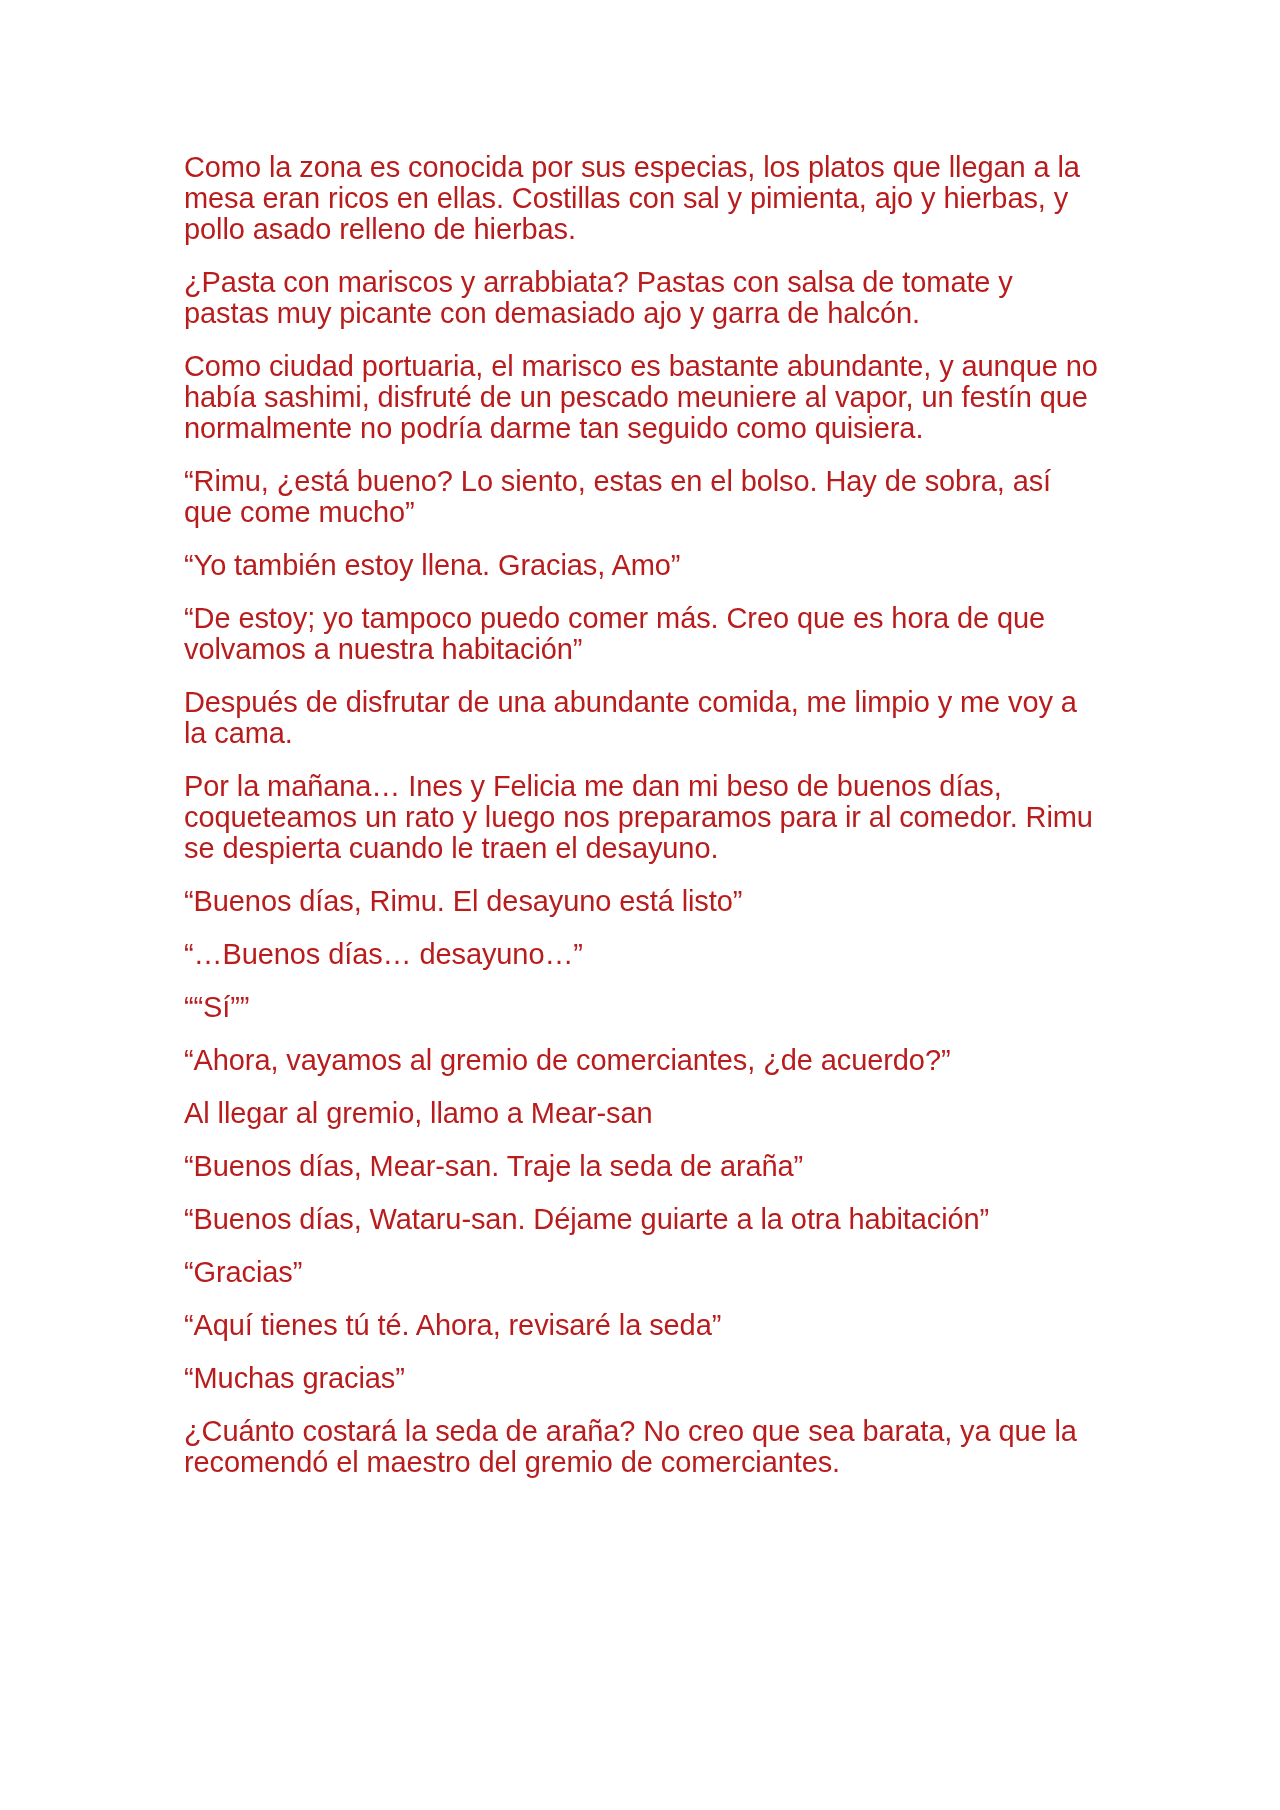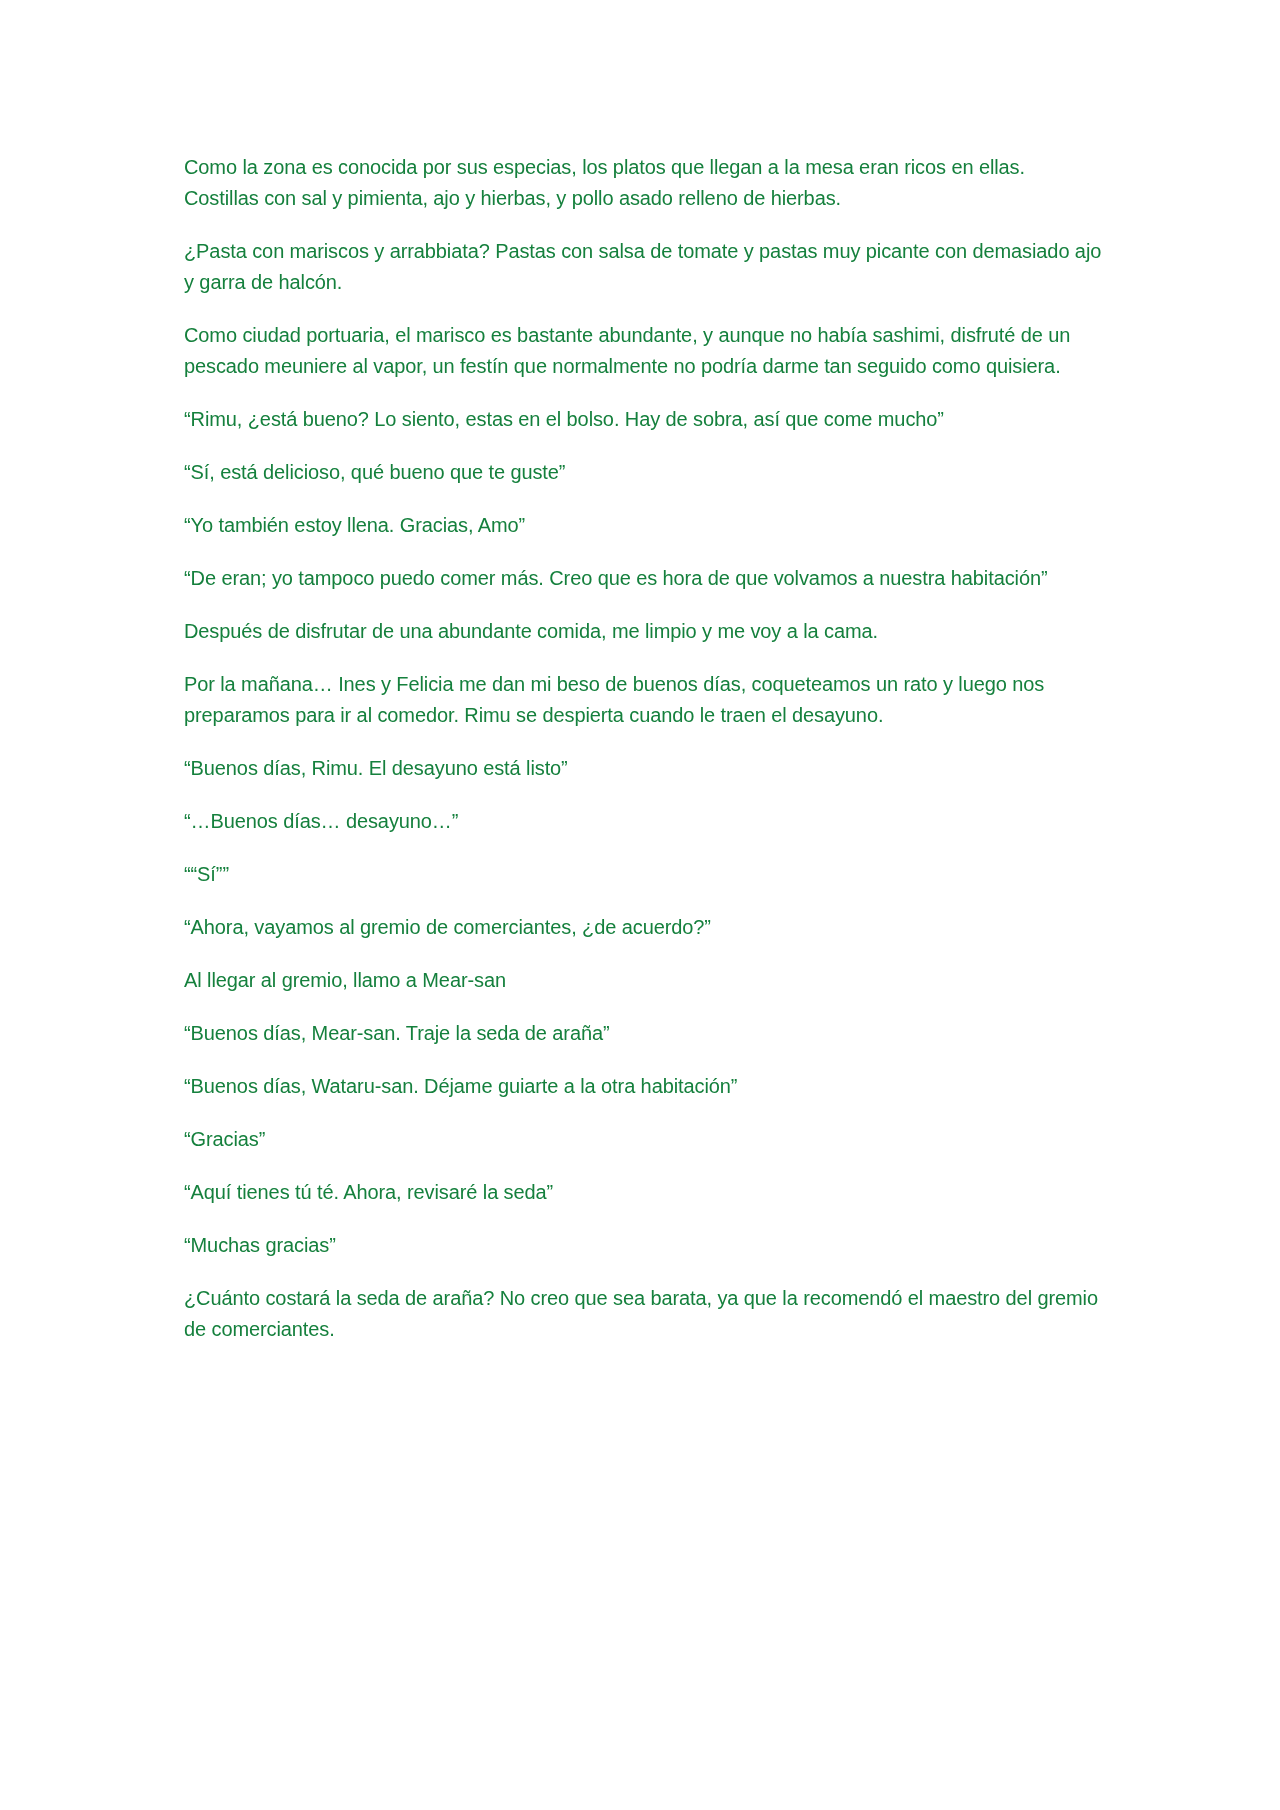--- a/index.html
+++ b/index.html
@@ -12,41 +12,40 @@
       height: 1810px;
       position: relative;
       overflow: hidden;
     }
     .page {
       position: absolute;
       left: 184px;
       top: 152px;
       width: 920px;
       font-family: "Liberation Sans", sans-serif;
-      font-size: 20px;
+      font-size: 29px;
       line-height: 31px;
-      color: #15803d;
+      color: #b91c1c;
       letter-spacing: -0.1px;
     }
     .page p {
       margin: 0 0 22px 0;
       padding: 0;
     }
   </style>
 </head>
 <body>
 
 <div class="page">
   <p>Como la zona es conocida por sus especias, los platos que llegan a la mesa eran ricos en ellas. Costillas con sal y pimienta, ajo y hierbas, y pollo asado relleno de hierbas.</p>
   <p>¿Pasta con mariscos y arrabbiata? Pastas con salsa de tomate y pastas muy picante con demasiado ajo y garra de halcón.</p>
   <p>Como ciudad portuaria, el marisco es bastante abundante, y aunque no había sashimi, disfruté de un pescado meuniere al vapor, un festín que normalmente no podría darme tan seguido como quisiera.</p>
   <p>“Rimu, ¿está bueno? Lo siento, estas en el bolso. Hay de sobra, así que come mucho”</p>
-  <p>“Sí, está delicioso, qué bueno que te guste”</p>
   <p>“Yo también estoy llena. Gracias, Amo”</p>
-  <p>“De eran; yo tampoco puedo comer más. Creo que es hora de que volvamos a nuestra habitación”</p>
+  <p>“De estoy; yo tampoco puedo comer más. Creo que es hora de que volvamos a nuestra habitación”</p>
   <p>Después de disfrutar de una abundante comida, me limpio y me voy a la cama.</p>
   <p>Por la mañana… Ines y Felicia me dan mi beso de buenos días, coqueteamos un rato y luego nos preparamos para ir al comedor. Rimu se despierta cuando le traen el desayuno.</p>
   <p>“Buenos días, Rimu. El desayuno está listo”</p>
   <p>“…Buenos días… desayuno…”</p>
   <p>““Sí””</p>
   <p>“Ahora, vayamos al gremio de comerciantes, ¿de acuerdo?”</p>
   <p>Al llegar al gremio, llamo a Mear-san</p>
   <p>“Buenos días, Mear-san. Traje la seda de araña”</p>
   <p>“Buenos días, Wataru-san. Déjame guiarte a la otra habitación”</p>
   <p>“Gracias”</p>

